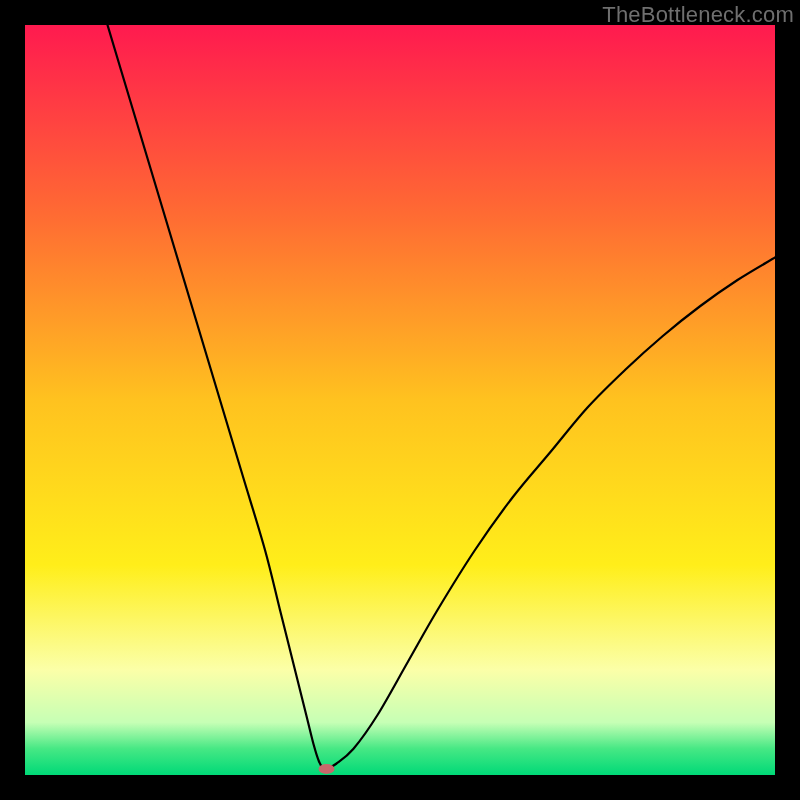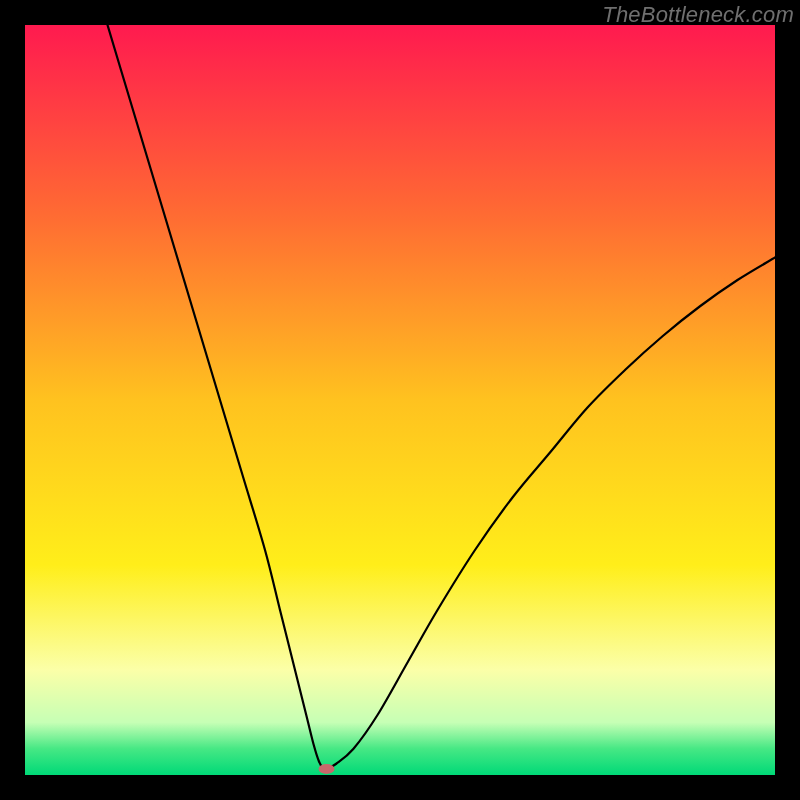--- a/index.html
+++ b/index.html
@@ -9,21 +9,20 @@
     height: 800px;
     background: #000;
     overflow: hidden;
     font-family: Arial, Helvetica, sans-serif;
   }
   .outer {
     position: relative;
     width: 800px;
     height: 800px;
     background: #000;
-    font-style: italic;
   }
   .plot {
     position: absolute;
     left: 25px;
     top: 25px;
     width: 750px;
     height: 750px;
   }
   .watermark {
     position: absolute;

